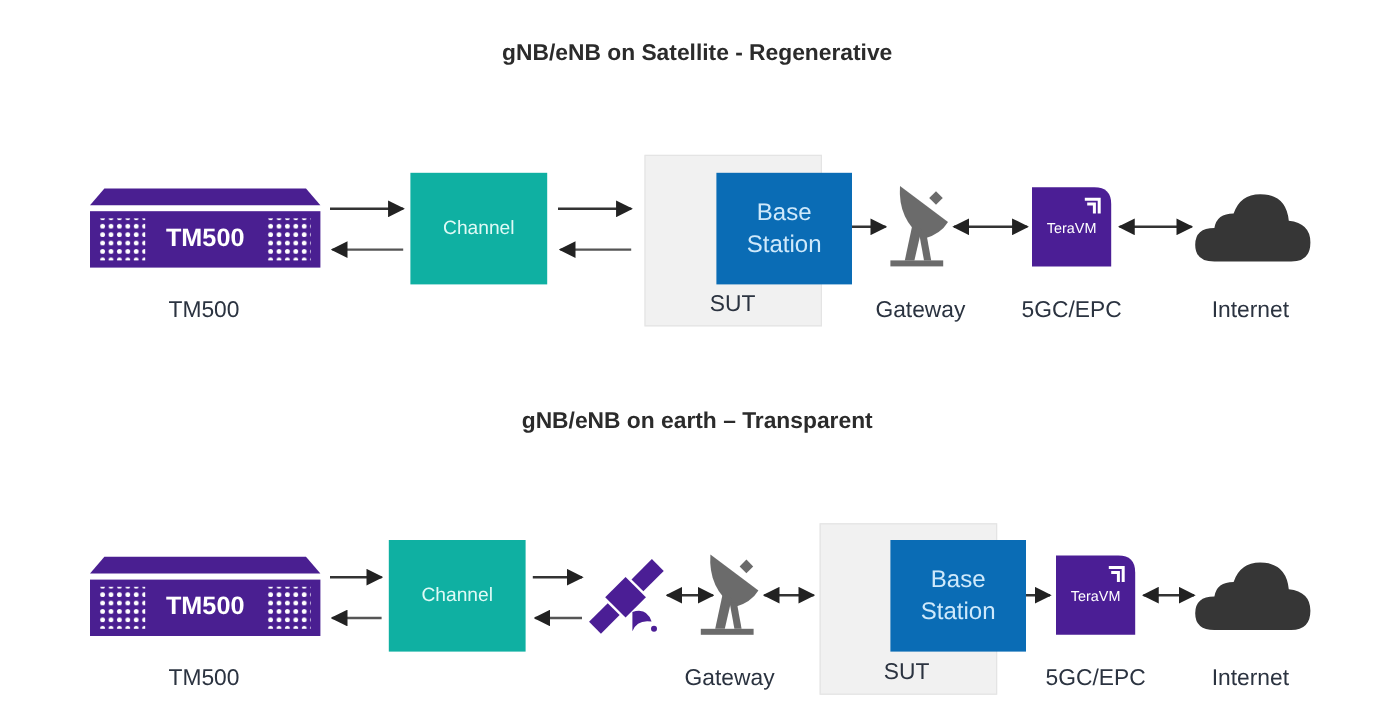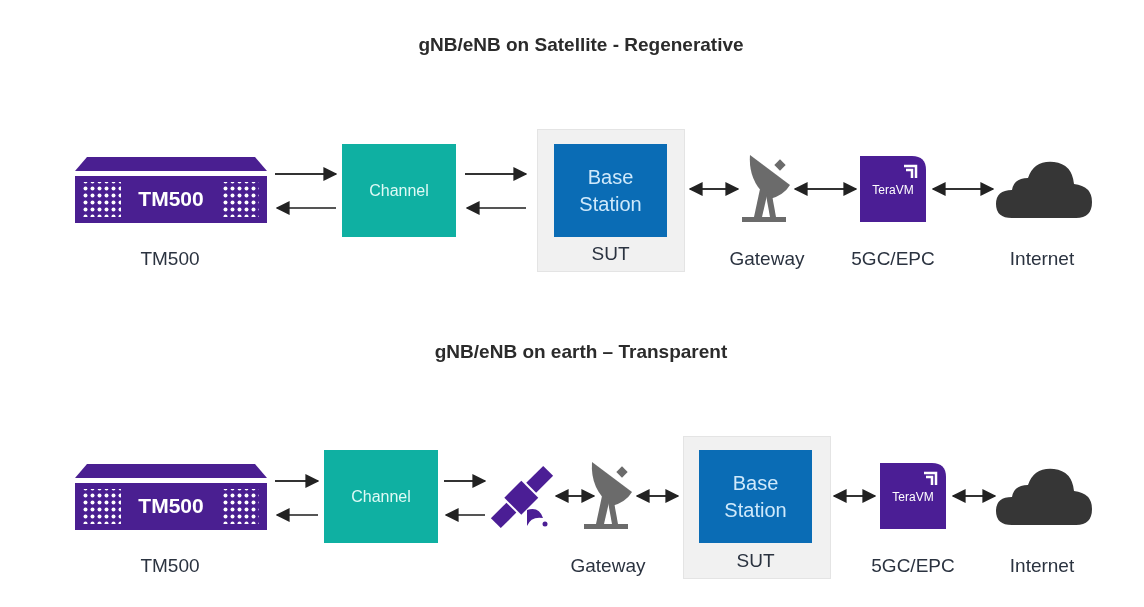--- a/index.html
+++ b/index.html
@@ -3,21 +3,21 @@
 <meta charset="utf-8">
 <style>
   html, body { margin:0; padding:0; background:#ffffff; }
   body { width:1144px; height:607px; position:relative; overflow:hidden; font-family:"Liberation Sans", sans-serif; color:#2b2f36; }
   .abs { position:absolute; }
   .title { font-weight:bold; font-size:19px; color:#2b2b2b; text-align:center; white-space:nowrap; }
   .label { font-size:19px; color:#2b3340; text-align:center; white-space:nowrap; }
   .tm500 { width:192px; height:66px; }
   .channel { background:#0fb0a2; color:#dffaf6; font-size:16px; display:flex; align-items:center; justify-content:center; }
   .sut-panel { background:#f1f1f1; border:1px solid #e4e4e4; }
-  .bs { background:#0a6cb5; color:#cfe9fb; font-size:20px; display:flex; align-items:center; justify-content:center; text-align:center; line-height:27px; }
+  .bs { background:#0a6cb5; color:#cfe9fb; font-size:20px; display:flex; align-items:center; justify-content:center; text-align:center; line-height:27px;margin-left:43px; }
   .teravm { width:66px; height:66px; }
   svg { display:block; overflow:visible; }
 </style>
 </head>
 <body>
 
 <svg width="0" height="0" style="position:absolute">
   <defs>
     <marker id="ah" viewBox="0 0 10 10" refX="9" refY="5" markerWidth="7" markerHeight="7" orient="auto-start-reverse">
       <path d="M0,0 L10,5 L0,10 z" fill="#222"></path>

